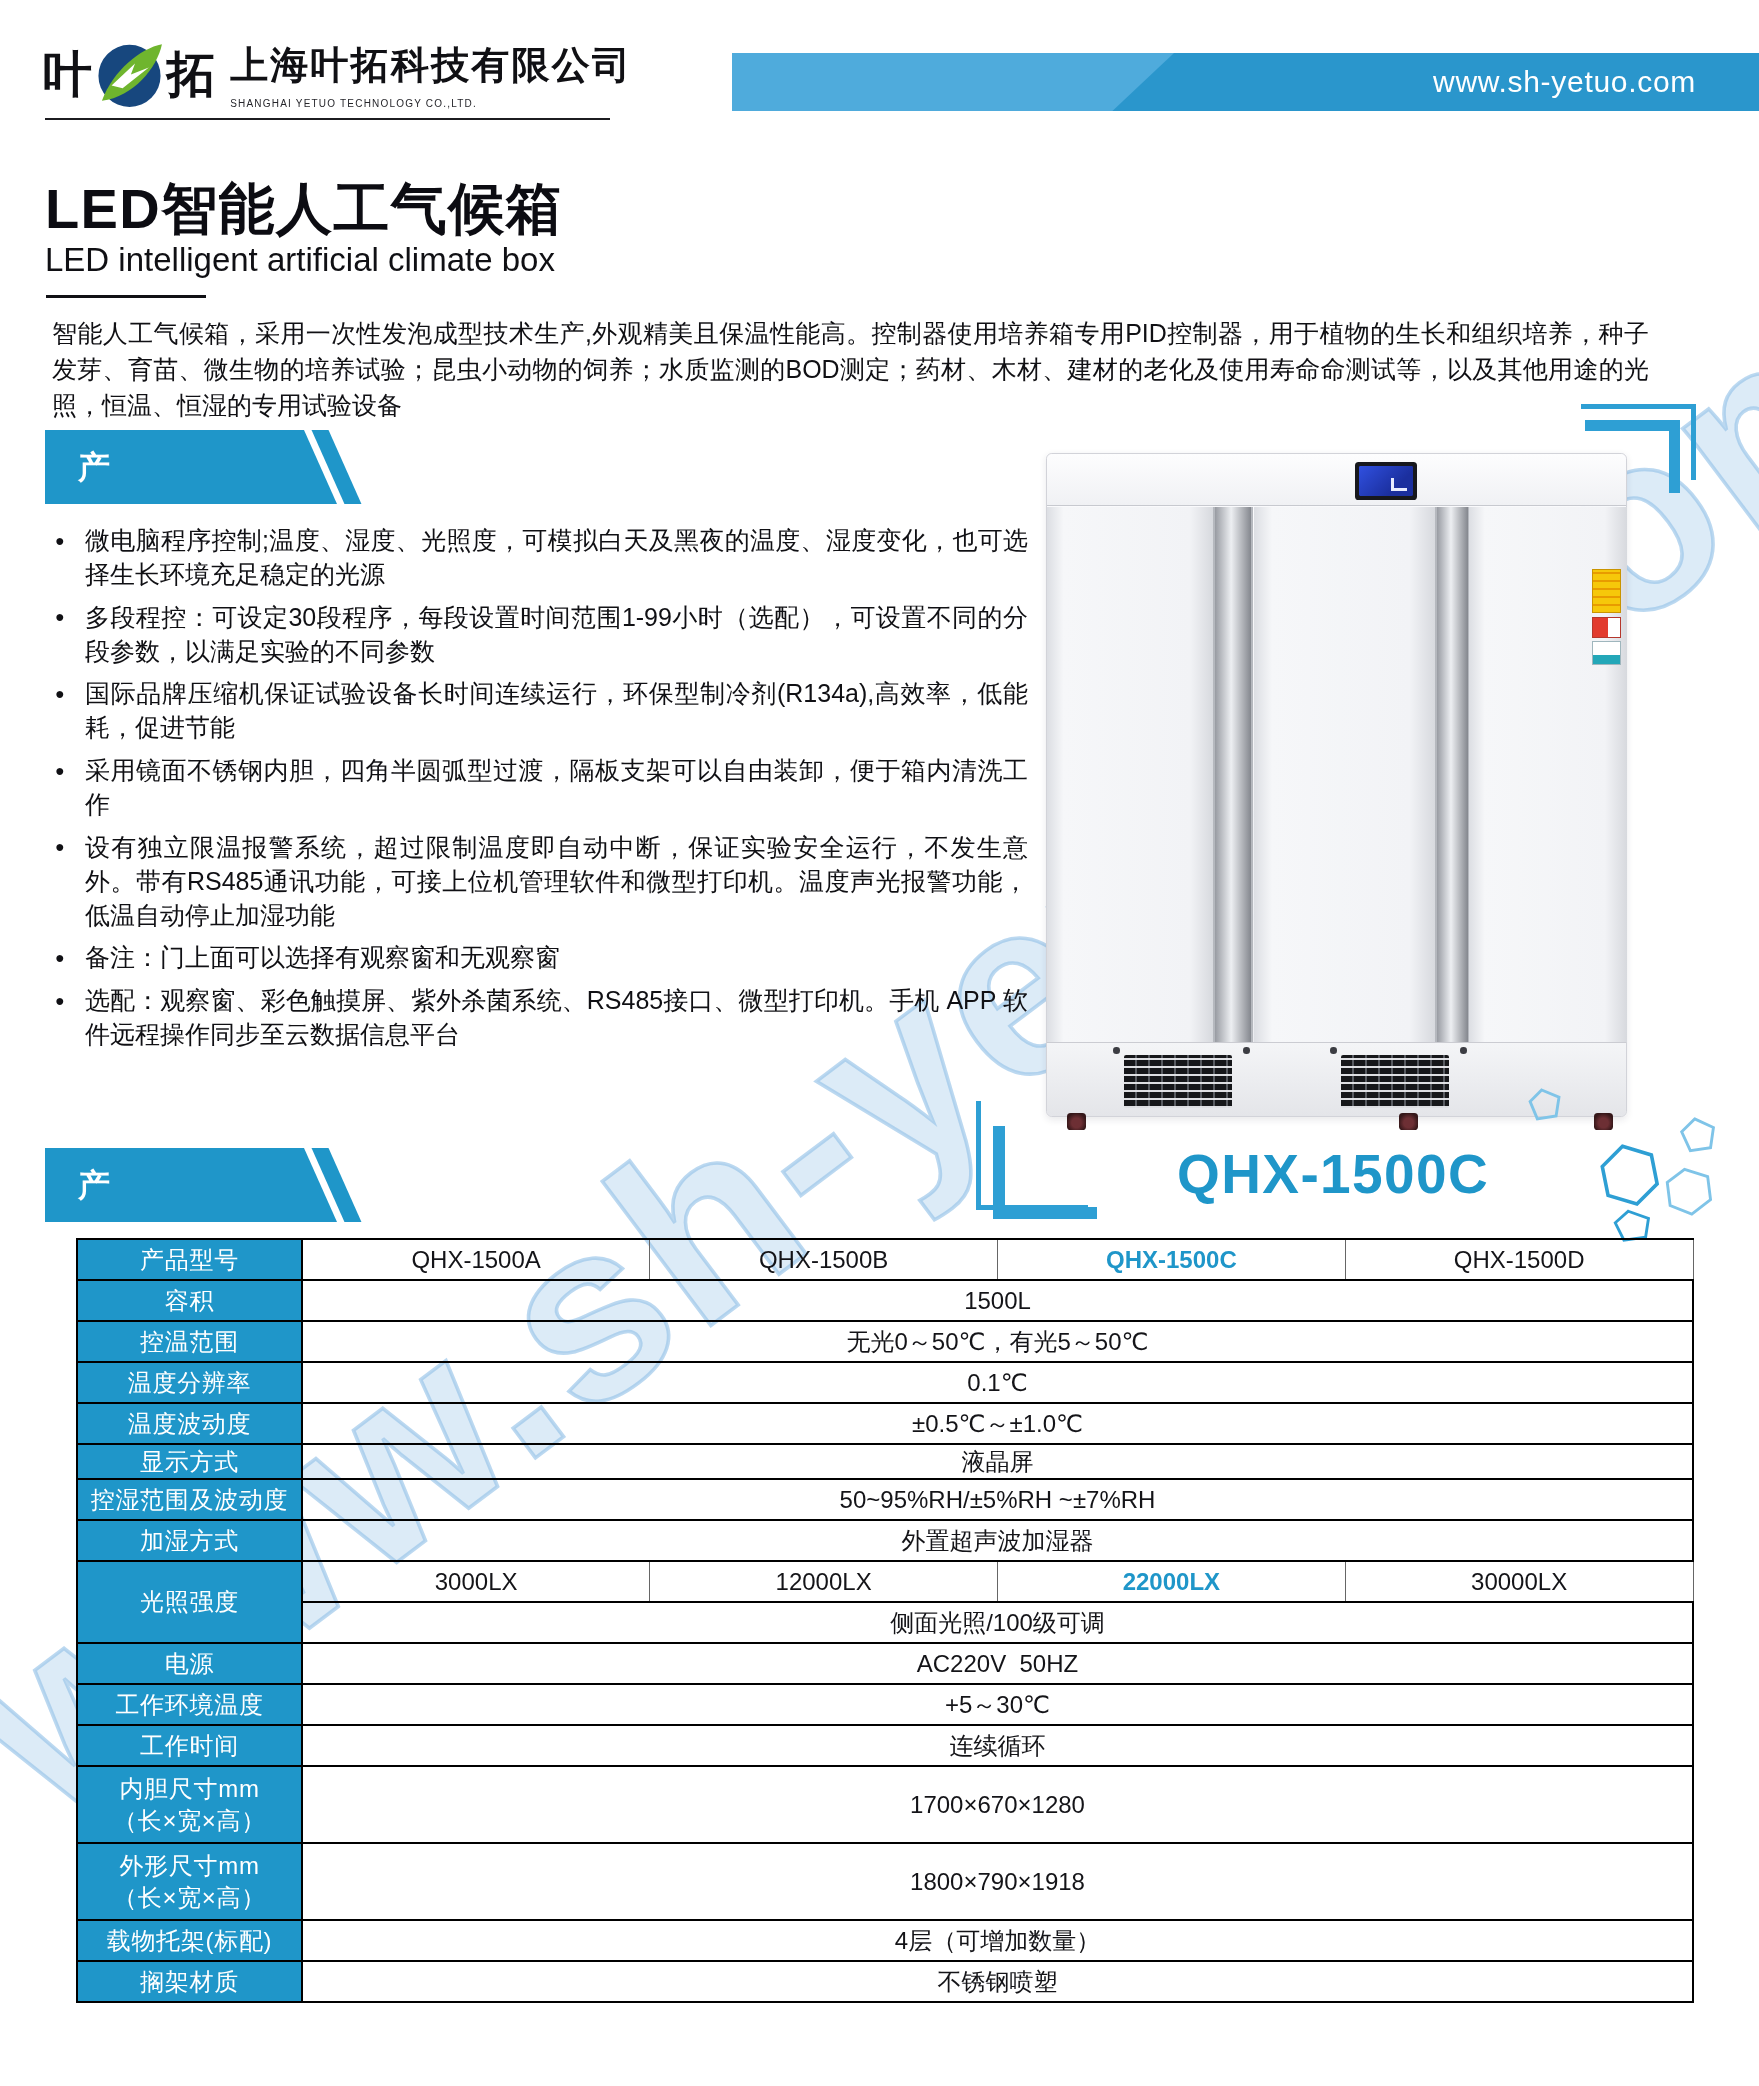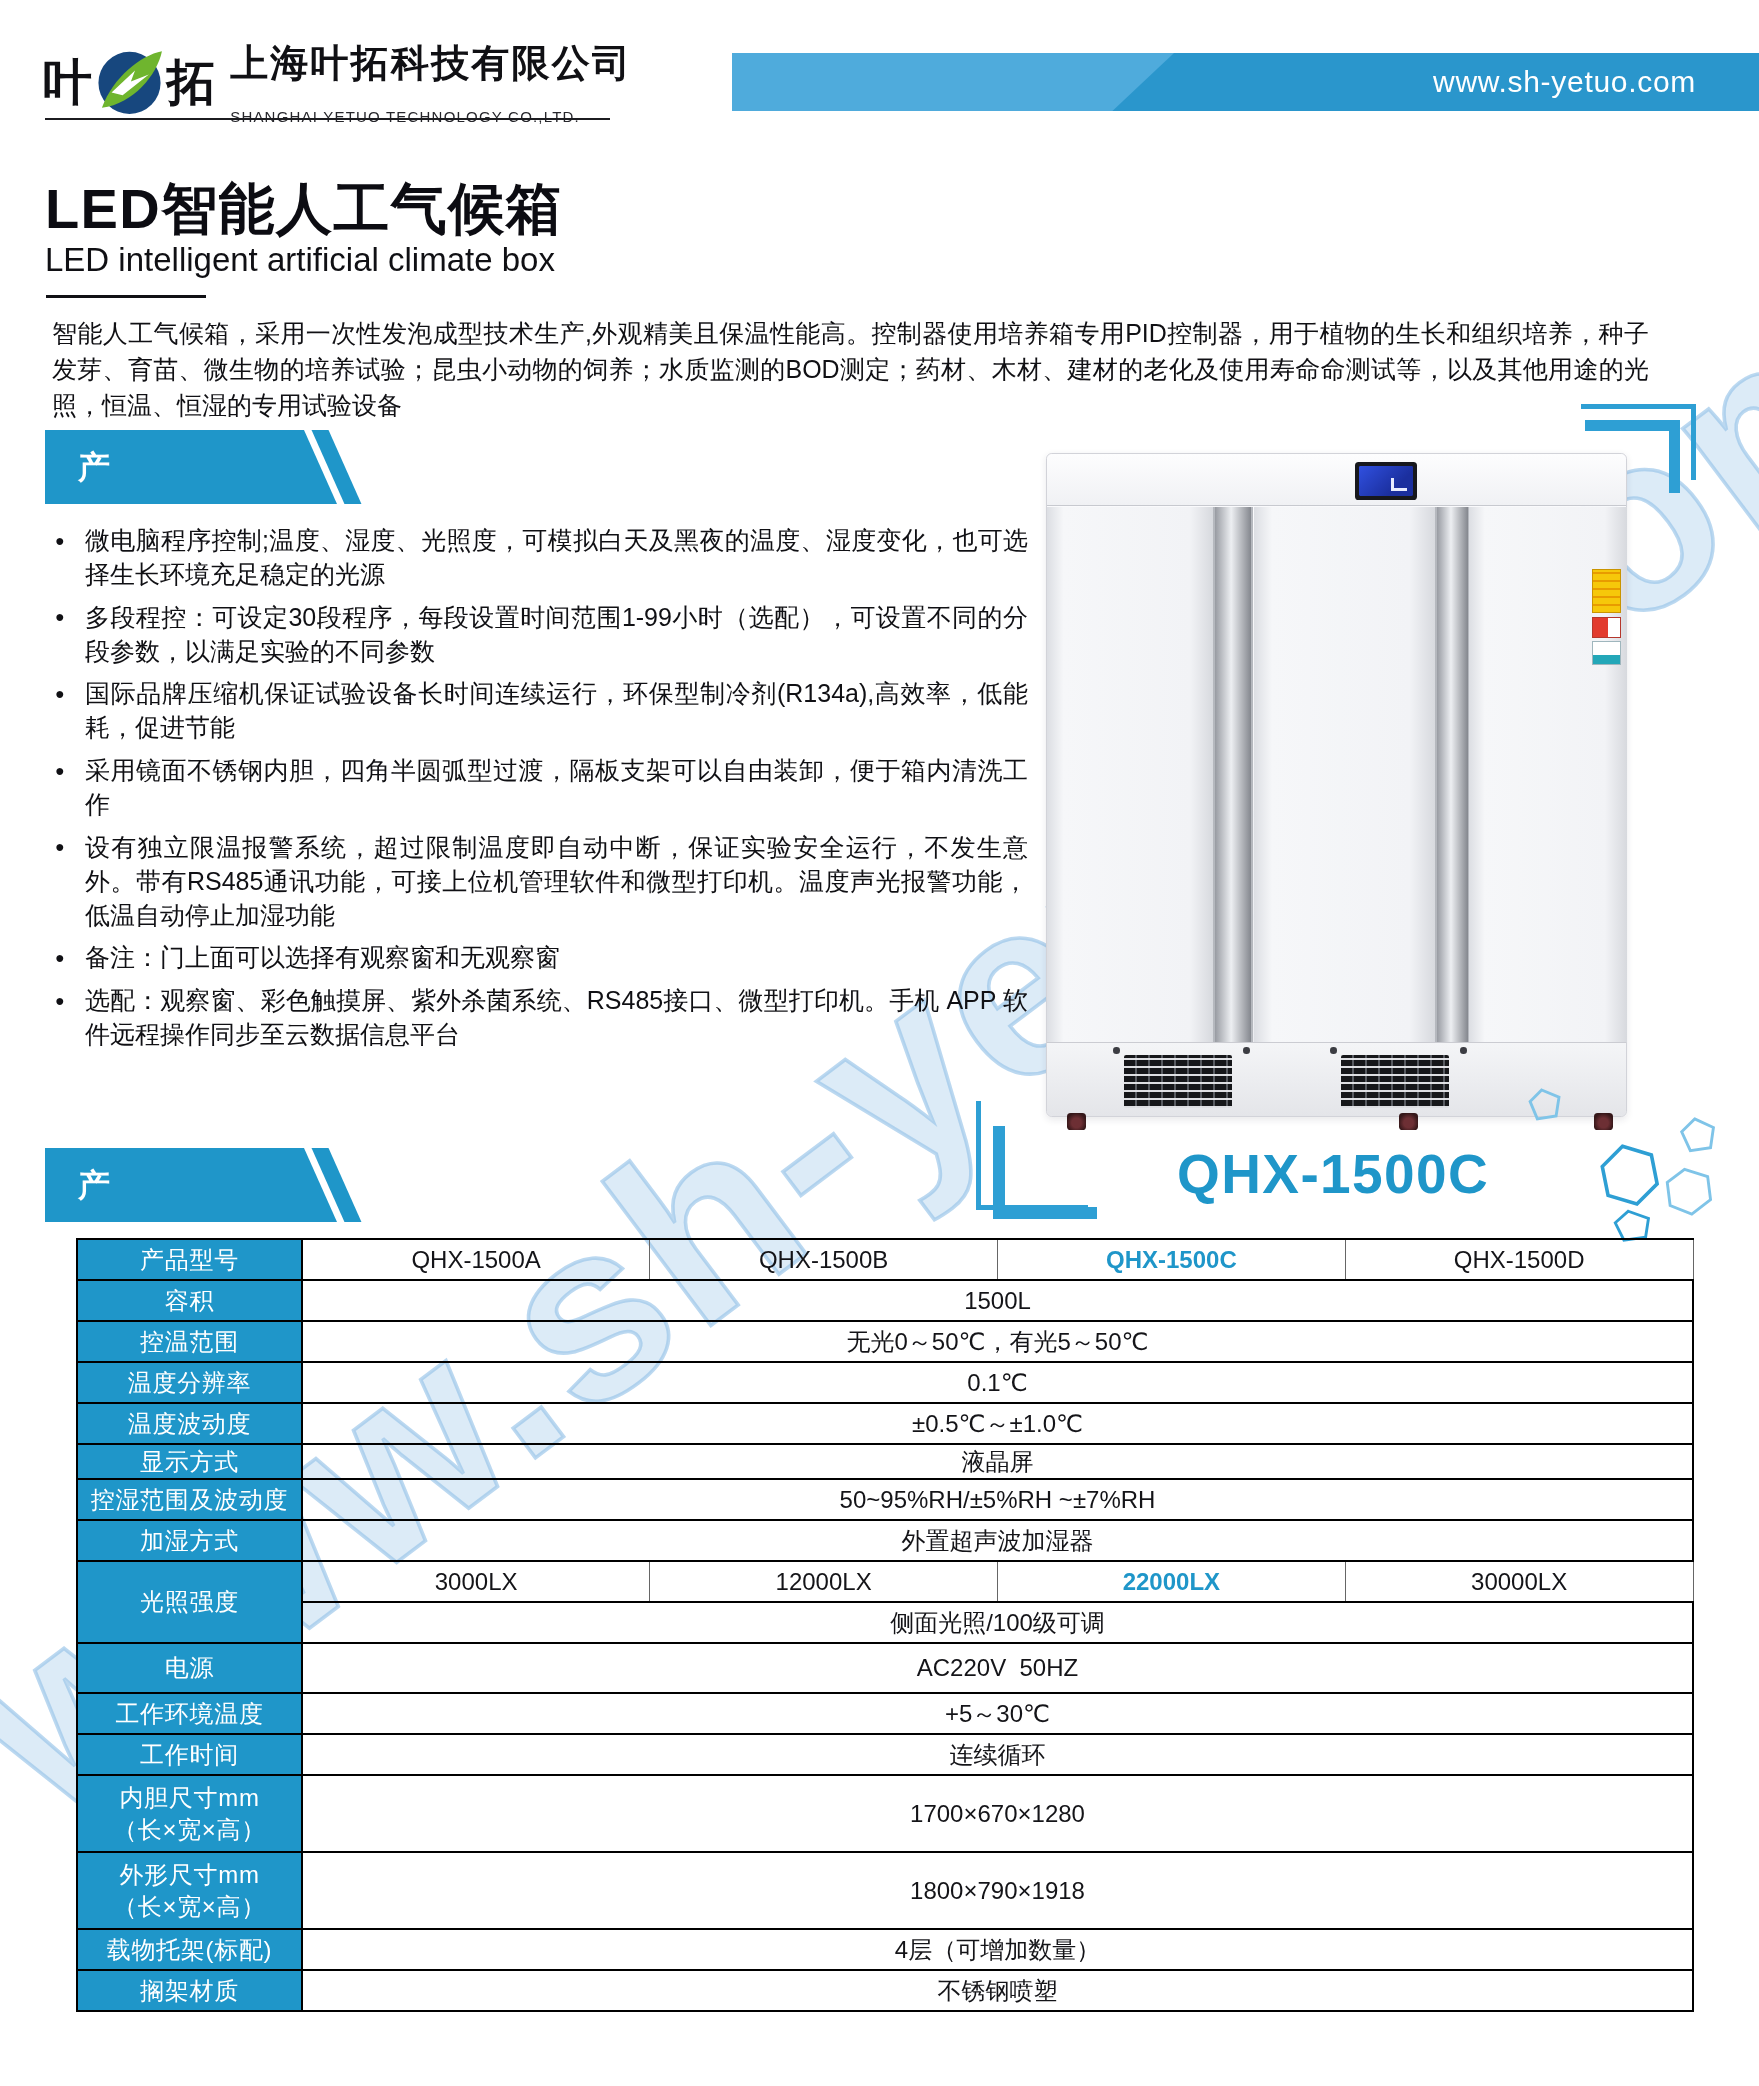--- a/index.html
+++ b/index.html
@@ -12,21 +12,21 @@
     transform:rotate(-37deg);text-align:center;white-space:nowrap;pointer-events:none;
     font-size:249px;font-weight:700;letter-spacing:5.8px;
     color:rgba(214,231,246,0.85);-webkit-text-stroke:3.6px rgba(150,195,232,0.65);}
 
   
   .logo-row{position:absolute;left:43px;top:38px;display:flex;align-items:center;z-index:2;}
   .brand-char{font-size:49px;font-weight:800;color:#101014;line-height:72px;}
   .logo-emblem{width:69px;height:69px;margin:0 2.9px;}
   .company-block{margin-left:14.4px;}
   .company-cn{font-size:38px;font-weight:700;letter-spacing:2.2px;color:#101014;}
-  .company-en{font-size:15px;letter-spacing:1.2px;color:#26262b;margin-top:19px;}
+  .company-en{font-size:10px;letter-spacing:1.2px;color:#26262b;margin-top:7px;}
   .header-rule{position:absolute;left:45px;top:118px;width:565px;height:2.2px;background:#1c1c20;z-index:2;}
 
   .ribbon{position:absolute;left:732px;top:53px;width:1028px;height:58px;z-index:2;background:var(--ribbon-dark,#2a96cc);}
   .ribbon-light{position:absolute;inset:0;background:var(--ribbon-light,#4fabdc);
     clip-path:polygon(0 0,43% 0,37% 100%,0 100%);}
   .ribbon-text{position:absolute;right:64px;top:0;height:58px;line-height:58px;
     color:#fff;font-size:30px;letter-spacing:0.7px;}
 
   
   .page-title{position:absolute;left:45px;top:172px;font-size:56px;font-weight:800;
@@ -259,21 +259,21 @@
         <tr data-interactable="false" style="height: 41px;">
           <th data-interactable="false" rowspan="2"><div data-interactable="false">光照强度</div></th>
           <td class="col" data-interactable="false">3000LX</td>
           <td class="col" data-interactable="false">12000LX</td>
           <td class="col hl" data-interactable="false">22000LX</td>
           <td class="col" data-interactable="false">30000LX</td>
         </tr>
         <tr data-interactable="false" style="height: 41px;">
           <td colspan="4" data-interactable="false">侧面光照/100级可调</td>
         </tr>
-        <tr data-interactable="false" style="height: 50px; margin-top: 24px;">
+        <tr data-interactable="false" style="height: 41px; margin-top: 24px;">
           <th data-interactable="false"><div data-interactable="false">电源</div></th>
           <td colspan="4" data-interactable="false">AC220V  50HZ</td>
         </tr>
         <tr data-interactable="false" style="height: 41px;">
           <th data-interactable="false"><div data-interactable="false">工作环境温度</div></th>
           <td colspan="4" data-interactable="false">+5～30℃</td>
         </tr>
         <tr data-interactable="false" style="height: 41px;">
           <th data-interactable="false"><div data-interactable="false">工作时间</div></th>
           <td colspan="4" data-interactable="false">连续循环</td>

